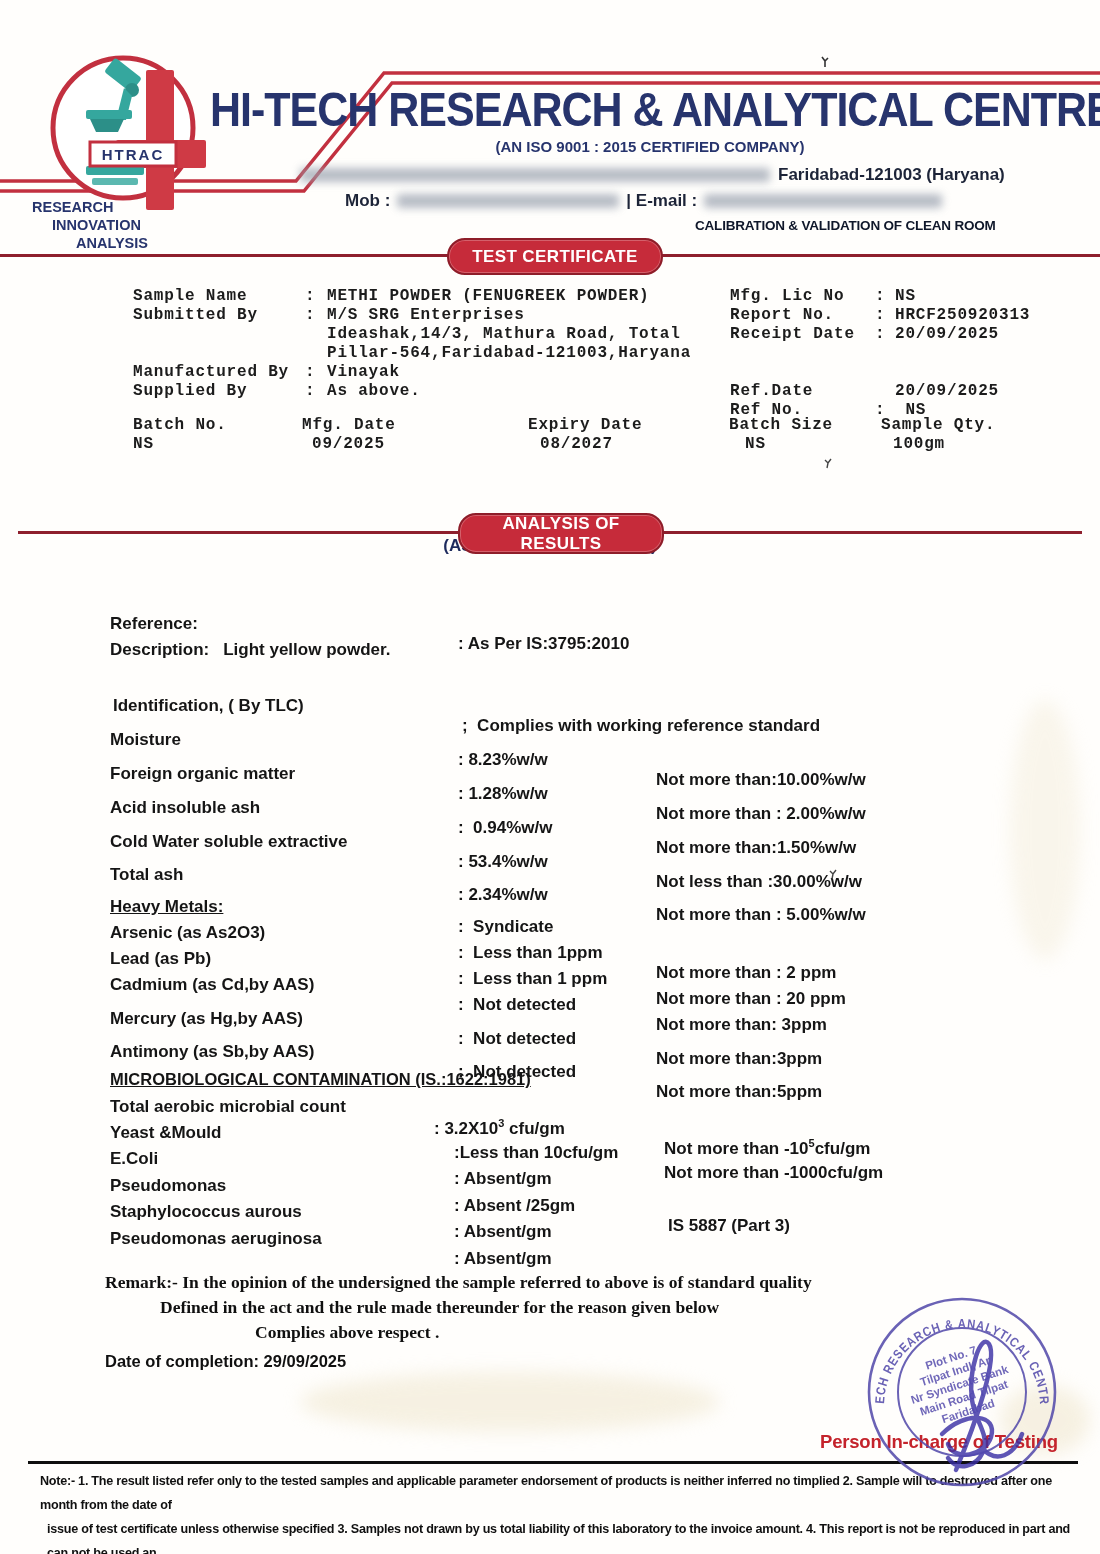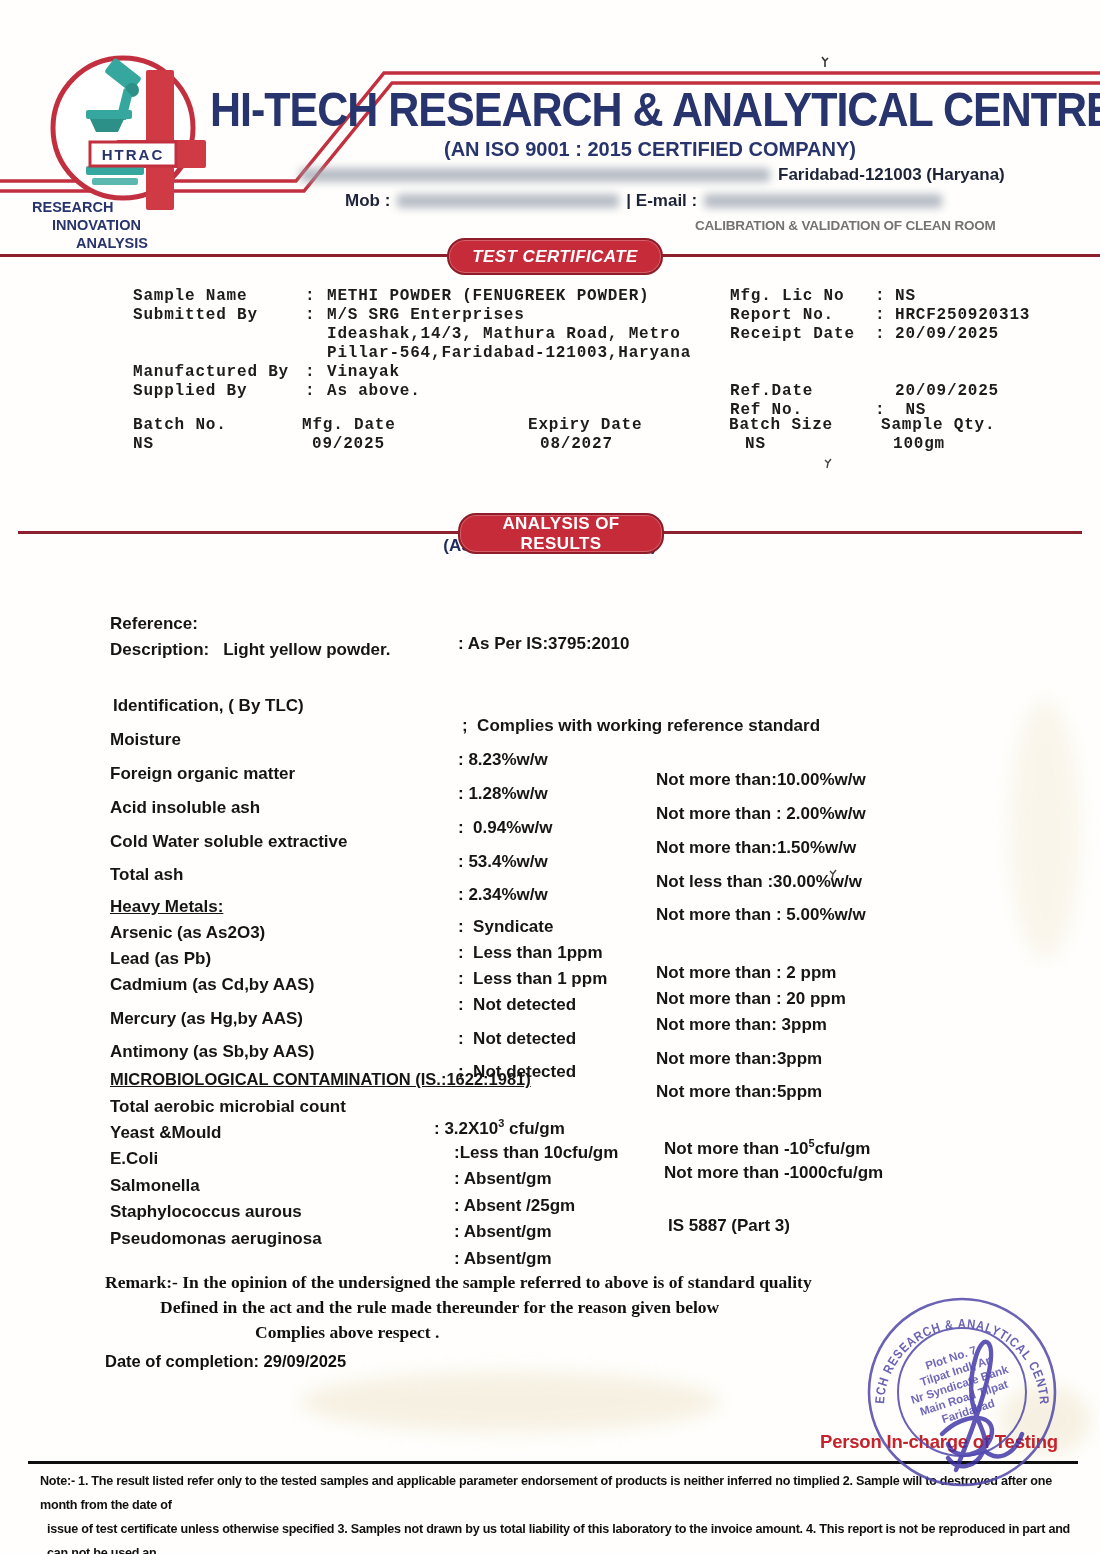--- a/index.html
+++ b/index.html
@@ -10,30 +10,30 @@
   }
   
   .banner-svg{position:absolute;left:0;top:0;width:1100px;height:230px;}
   .logo-wrap{position:absolute;left:28px;top:48px;width:200px;height:175px;text-align:center;}
   .company-title{
     position:absolute;left:210px;top:82px;width:880px;text-align:center;
     font-size:43px;font-weight:bold;color:#27346d;letter-spacing:-1px;
     transform:scaleY(1.12);transform-origin:center top;white-space:nowrap;
   }
   .iso-line{position:absolute;left:210px;top:138px;width:880px;text-align:center;
-    font-size:20px;font-weight:bold;color:#27346d;letter-spacing:0;}
+    font-size:15px;font-weight:bold;color:#27346d;letter-spacing:0;}
   .addr-line{position:absolute;left:300px;top:165px;display:flex;align-items:center;gap:8px;}
   .addr-text{font-size:17px;font-weight:bold;color:#1d2438;}
   .mob-line{position:absolute;left:345px;top:191px;display:flex;align-items:center;gap:7px;
     font-size:17px;font-weight:bold;color:#1d2438;}
   .redact{display:inline-block;height:14px;border-radius:3px;background:#98a0ae;filter:blur(4px);opacity:.7;}
   .motto{position:absolute;left:32px;top:198px;font-size:14.5px;font-weight:bold;color:#27346d;line-height:18px;}
   .motto div:nth-child(2){padding-left:20px;}
   .motto div:nth-child(3){padding-left:44px;}
-  .cleanroom{position:absolute;left:695px;top:218px;font-size:13.5px;font-weight:bold;color:#737373;letter-spacing:-0.2px;}
+  .cleanroom{position:absolute;left:695px;top:218px;font-size:13.5px;font-weight:bold;color:#0f172a;letter-spacing:-0.2px;}
   .hr-dark{position:absolute;height:3px;background:#8e1f2d;}
   .pill{
     position:absolute;background:#c62b3a;border:2px solid #8e1d29;border-radius:18px;
     color:#ffffff;font-weight:bold;text-align:center;letter-spacing:.4px;
     display:flex;align-items:center;justify-content:center;z-index:3;
     box-shadow:inset 0 0 0 1px rgba(255,255,255,.25);
   }
   
   .mono-block{position:absolute;left:133px;top:287px;width:950px;height:170px;
     font-family:"Liberation Mono","DejaVu Sans Mono",monospace;font-weight:bold;
@@ -137,26 +137,26 @@
 
   <div class="motto">
     <div>RESEARCH</div>
     <div>INNOVATION</div>
     <div>ANALYSIS</div>
   </div>
 
   <div class="cleanroom">CALIBRATION &amp; VALIDATION OF CLEAN ROOM</div>
 
   <div class="hr-dark" style="left:0;right:0;top:254px;"></div>
-  <div class="pill" style="left:447px;top:238px;width:212px;height:33px;font-size:17px;font-style:italic;">TEST CERTIFICATE</div>
+  <div class="pill" style="left:447px;top:238px;width:212px;height:33px;font-size:17px;">TEST CERTIFICATE</div>
 
   <div class="mono-block">
     <div class="m-row"><span class="m-label">Sample Name</span><span class="m-sep">:</span><span>METHI POWDER (FENUGREEK POWDER)</span></div>
     <div class="m-row"><span class="m-label">Submitted By</span><span class="m-sep">:</span><span>M/S SRG Enterprises</span></div>
-    <div class="m-row"><span class="m-label"></span><span class="m-sep"></span><span>Ideashak,14/3, Mathura Road, Metro</span></div>
+    <div class="m-row"><span class="m-label"></span><span class="m-sep"></span><span>Ideashak,14/3, Mathura Road, Total</span></div>
     <div class="m-row"><span class="m-label"></span><span class="m-sep"></span><span>Pillar-564,Faridabad-121003,Haryana</span></div>
     <div class="m-row"><span class="m-label">Manufactured By</span><span class="m-sep">:</span><span>Vinayak</span></div>
     <div class="m-row"><span class="m-label">Supplied By</span><span class="m-sep">:</span><span>As above.</span></div>
 
     <div class="mono-right">
       <div class="m-row"><span class="m-label">Mfg. Lic No</span><span class="m-sep">:</span><span>NS</span></div>
       <div class="m-row"><span class="m-label">Report No.</span><span class="m-sep">:</span><span>HRCF250920313</span></div>
       <div class="m-row"><span class="m-label">Receipt Date</span><span class="m-sep">:</span><span>20/09/2025</span></div>
       <div class="m-row gap"><span class="m-label">Ref.Date</span><span class="m-sep"></span><span>20/09/2025</span></div>
       <div class="m-row"><span class="m-label">Ref No.</span><span class="m-sep">:</span><span> NS</span></div>
@@ -265,21 +265,21 @@
       <span class="c1">Yeast &amp;Mould</span>
       <span class="c2" style="left:344px;">:Less than 10cfu/gm</span>
       <span class="c3" style="left:554px;">Not more than -1000cfu/gm</span>
     </div>
     <div class="r-row" style="top:535px;">
       <span class="c1">E.Coli</span>
       <span class="c2" style="left:344px;">: Absent/gm</span>
       <span class="c3" style="left:554px;"></span>
     </div>
     <div class="r-row" style="top:562px;">
-      <span class="c1">Salmonella</span>
+      <span class="c1">Pseudomonas</span>
       <span class="c2" style="left:344px;">: Absent /25gm</span>
       <span class="c3" style="left:558px;">IS 5887 (Part 3)</span>
     </div>
     <div class="r-row" style="top:588px;">
       <span class="c1">Staphylococcus aurous</span>
       <span class="c2" style="left:344px;">: Absent/gm</span>
       <span class="c3" style="left:554px;"></span>
     </div>
     <div class="r-row" style="top:615px;">
       <span class="c1">Pseudomonas aeruginosa</span>

